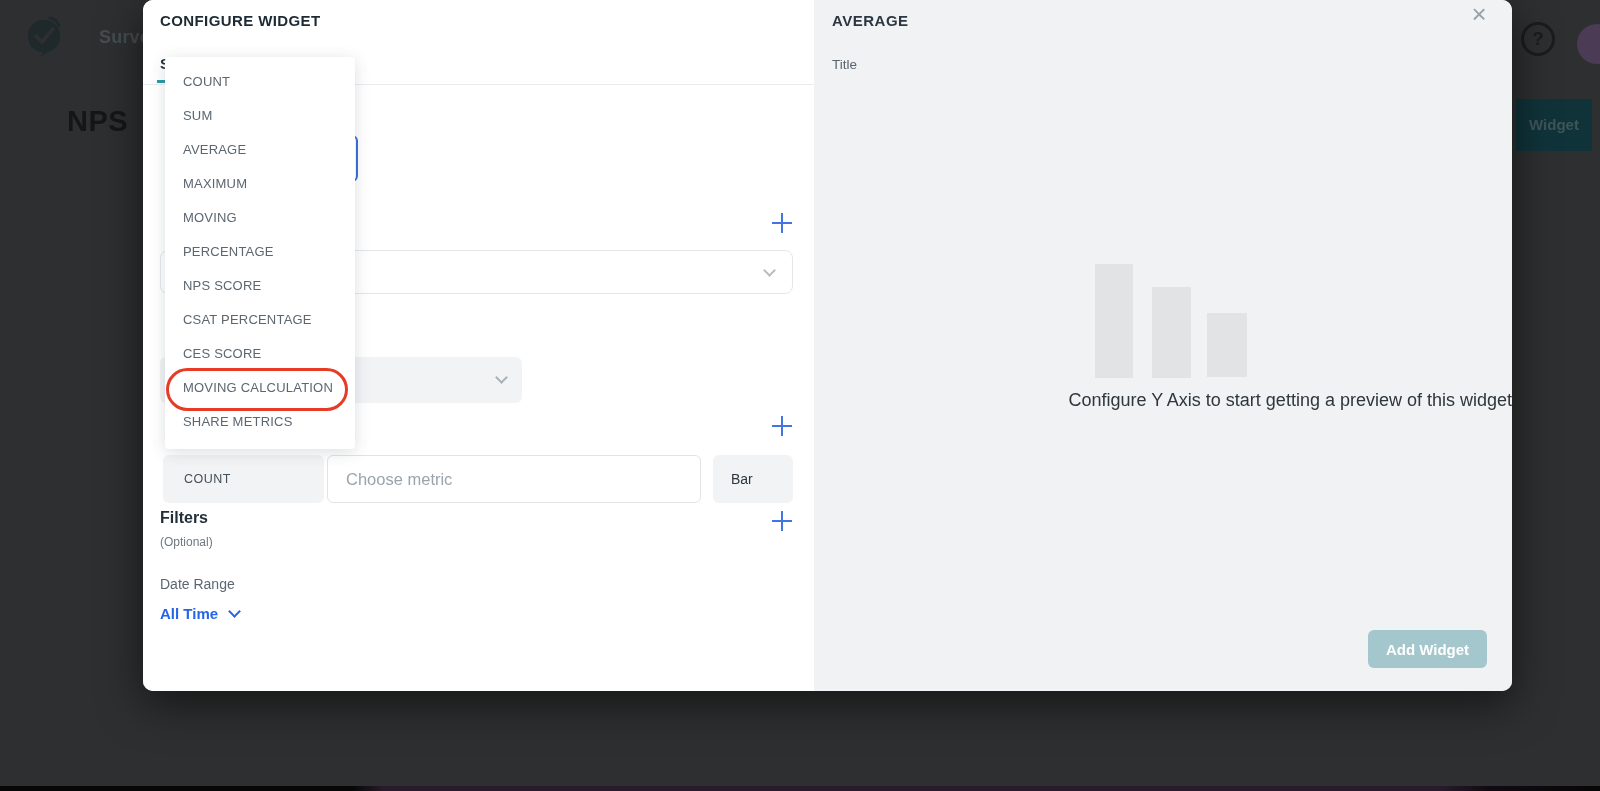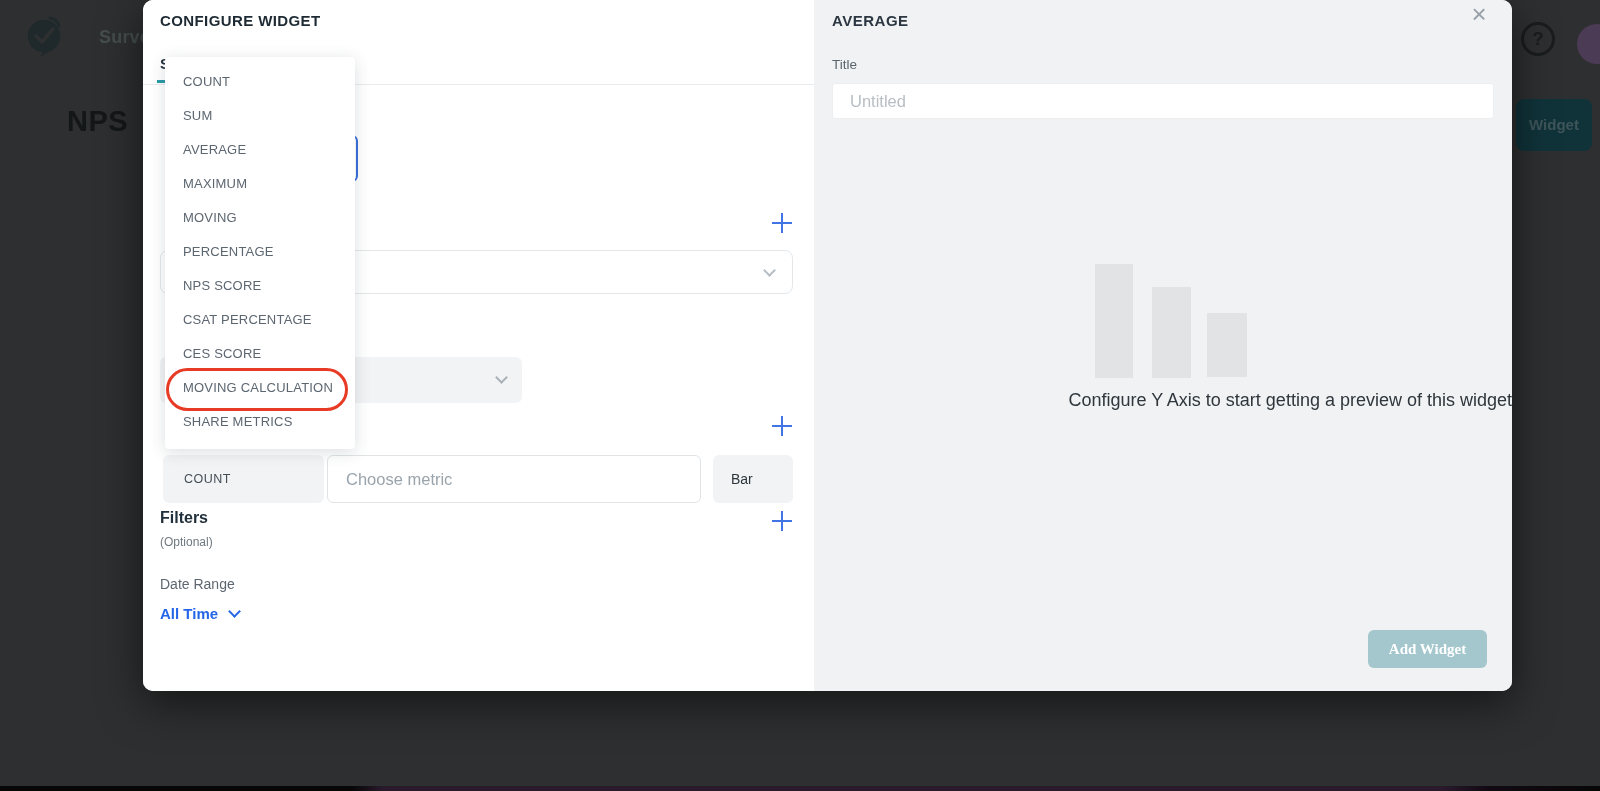--- a/index.html
+++ b/index.html
@@ -8,21 +8,21 @@
   #screen { position:relative; width:1600px; height:791px; background:#2e2f30; overflow:hidden; }
 
   
   .bg-el { position:absolute; }
   .logo-blob { left:24px; top:16px; width:40px; height:42px; color:#1f292b; }
   .brand { left:99px; top:27px; font-size:18px; font-weight:bold; color:#454d4f; letter-spacing:0.2px; }
   .page-title { left:67px; top:105px; font-size:29px; font-weight:bold; color:#141718; letter-spacing:0.5px; }
   .help-circle { left:1521px; top:22px; width:34px; height:34px; border:3px solid #191d1e; border-radius:50%;
                  color:#191d1e; font-size:19px; font-weight:bold; text-align:center; line-height:28px; }
   .avatar { left:1577px; top:24px; width:40px; height:40px; border-radius:50%; background:#4b3b54; }
-  .bg-widget-btn { left:1516px; top:99px; width:76px; height:52px; background:#10333a; border-radius:8px;
+  .bg-widget-btn { left:1516px; top:99px; width:76px; height:52px; background:#10333a; border-radius:0;
                    color:#3e5559; font-size:15px; font-weight:bold; text-align:center; line-height:52px; }
   .bottom-strip { left:0; top:786px; width:1600px; height:5px;
                   background:linear-gradient(90deg,#070707 0%,#070707 22%,#2a1b2c 24%,#2a1b2c 90%,#120a13 93%,#070707 100%); }
 
   
   .modal { position:absolute; left:143px; top:0; width:1369px; height:691px; border-radius:10px;
            box-shadow:0 12px 44px rgba(0,0,0,0.55); overflow:hidden; z-index:5; background:#fff; }
   .pane-left { position:absolute; left:0; top:0; width:671px; height:691px; background:#ffffff; }
   .pane-right { position:absolute; left:671px; top:0; width:698px; height:691px; background:#f0f2f4; }
 
@@ -85,21 +85,21 @@
                  border-radius:3px; padding:0 17px; font-size:16.5px; color:#3c454d;
                  font-family:"Liberation Sans", sans-serif; outline:none; }
   .title-input::placeholder { color:#b7bec4; }
   .ph-bar { background:#e2e3e5; }
   .bar-1 { left:952px; top:264px; width:38px; height:114px; }
   .bar-2 { left:1009px; top:287px; width:39px; height:91px; }
   .bar-3 { left:1064px; top:313px; width:40px; height:64px; }
   .preview-caption { left:671px; top:390px; width:698px; text-align:right; font-size:18px; color:#2f363c; }
   .add-widget-btn { left:1225px; top:630px; width:119px; height:38px; background:#a4c6cd; border:none;
                     border-radius:6px; color:#fff; font-size:15px; font-weight:bold; cursor:pointer;
-                    font-family:Liberation Serif, serif; }
+                    font-family:Liberation Sans, sans-serif; }
 </style>
 </head>
 <body>
 
 <div id="screen">
 
   <svg class="bg-el logo-blob" viewBox="0 0 40 42">
     <path d="M20 4 C10 4 4 11 4 20 C4 29 10 36 19 36 L16 41 L24 36 C32 34 37 27 36 18 C35 10 29 4 20 4 Z" fill="currentColor"></path>
     <path d="M12 20 L18 26 L29 13" fill="none" stroke="#2e2f30" stroke-width="3.5" stroke-linecap="round" stroke-linejoin="round"></path>
     <path d="M26 2 C31 3 34 6 35 10" fill="none" stroke="currentColor" stroke-width="3" stroke-linecap="round"></path>
@@ -153,21 +153,20 @@
         <div class="dd-item">CSAT PERCENTAGE</div>
         <div class="dd-item">CES SCORE</div>
         <div class="dd-item">MOVING CALCULATION</div>
         <div class="dd-item">SHARE METRICS</div>
       </div>
     <div class="m-abs red-oval"></div>
 
     <div class="m-abs out-title">AVERAGE</div>
     <div class="m-abs out-close">×</div>
     <div class="m-abs title-label">Title</div>
-    <input class="m-abs title-input" type="text" value="" placeholder="Untitled" style="">
     <div class="m-abs ph-bar bar-1"></div>
     <div class="m-abs ph-bar bar-2"></div>
     <div class="m-abs ph-bar bar-3"></div>
     <div class="m-abs preview-caption">Configure Y Axis to start getting a preview of this widget</div>
     <button class="m-abs add-widget-btn">Add Widget</button>
   </div>
 
 </div>
 
 </body></html>

